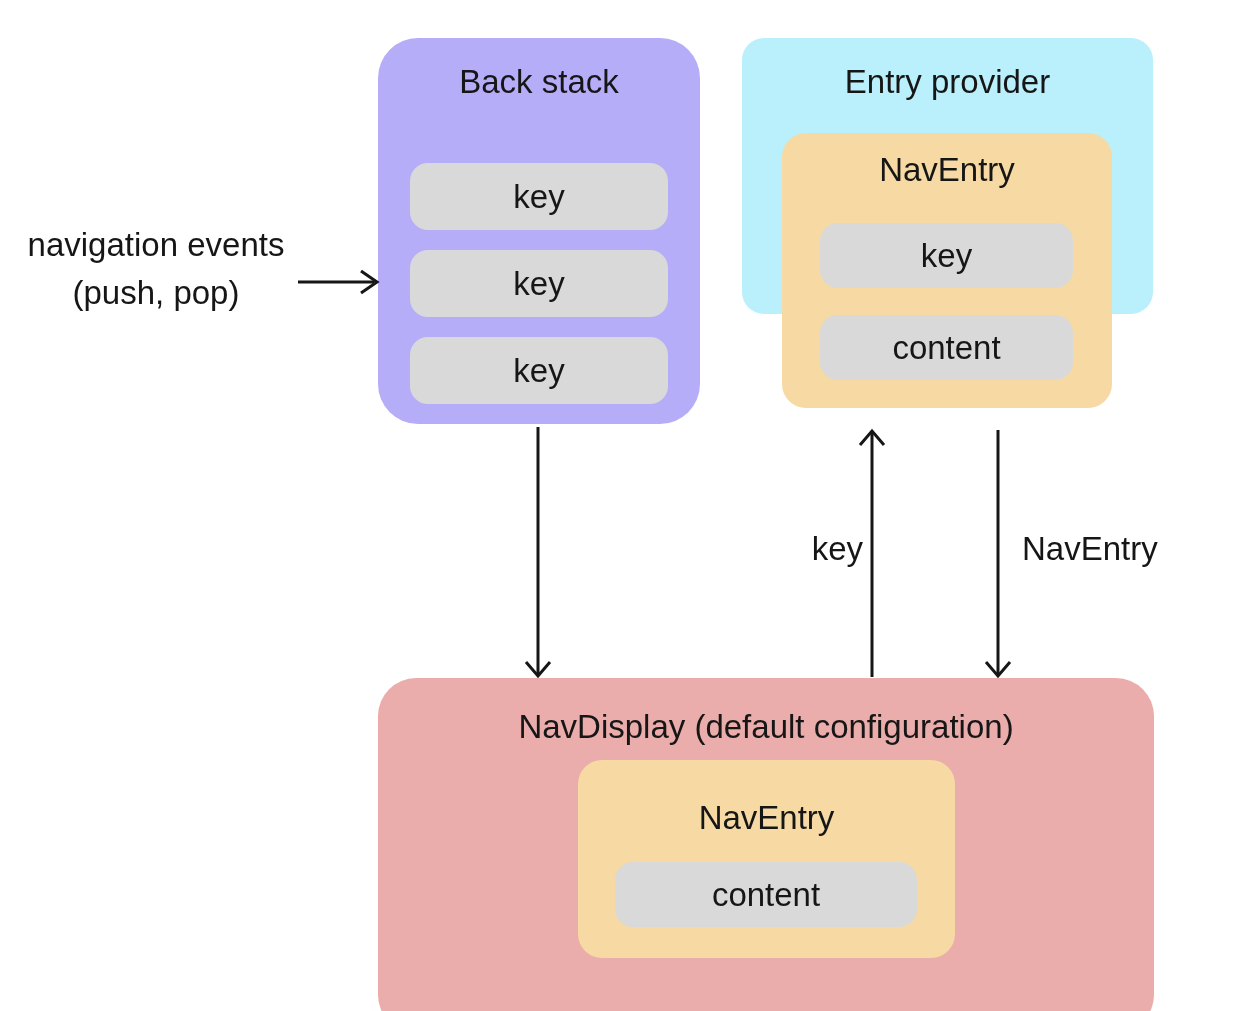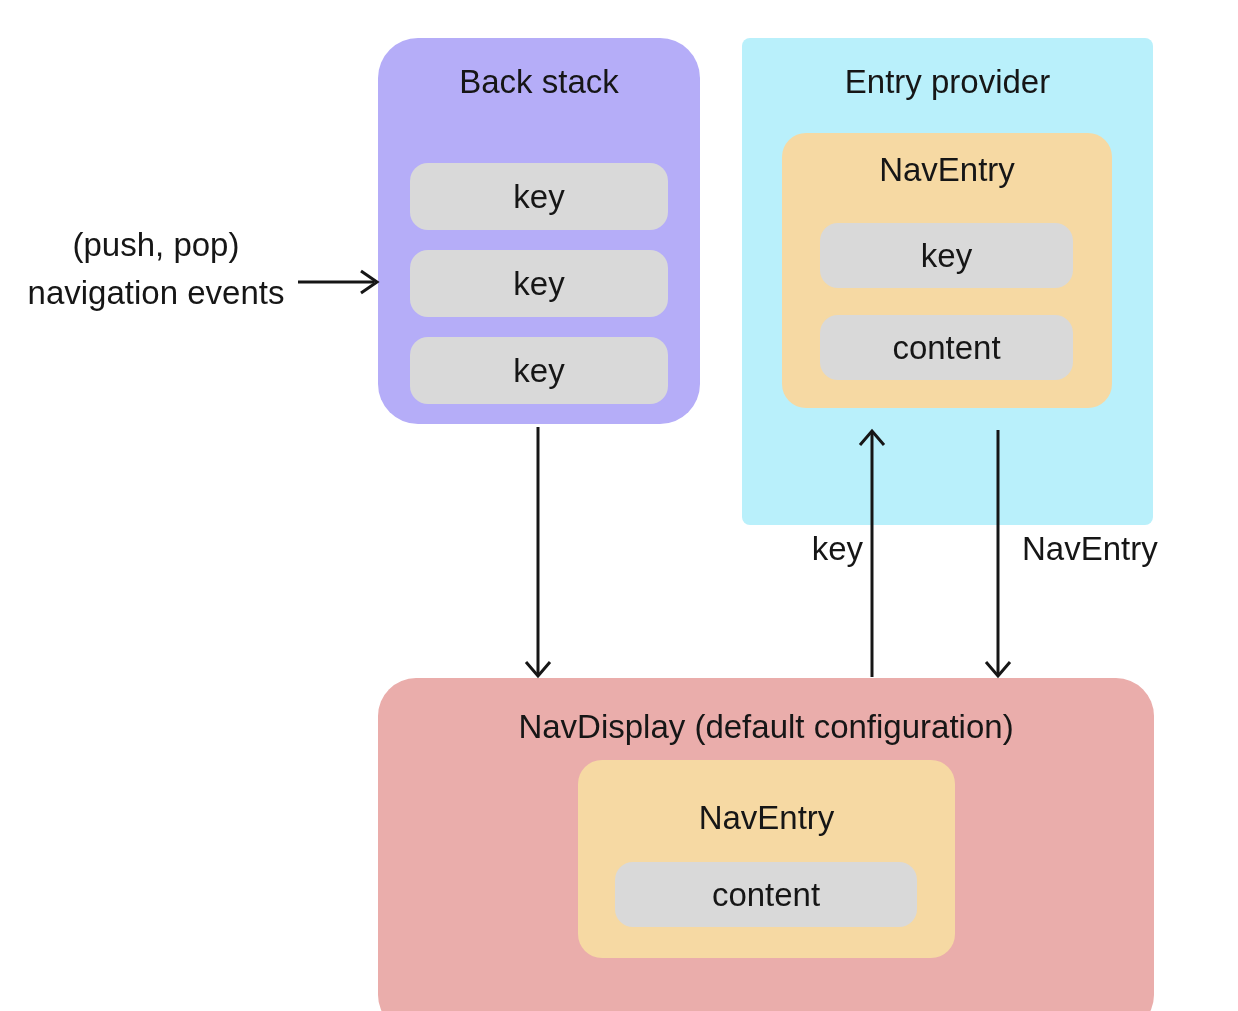--- a/index.html
+++ b/index.html
@@ -28,22 +28,22 @@
   .back-stack {
     left: 378px; top: 38px;
     width: 322px; height: 386px;
     border-radius: 40px;
     background: var(--back-stack-fill, #b5adf8);
   }
   .back-stack .box-title { margin-top: 24px; }
 
   .entry-provider {
     left: 742px; top: 38px;
-    width: 411px; height: 487px;
-    border-radius: 8px;
+    width: 411px; height: 276px;
+    border-radius: 22px;
     background: var(--entry-provider-fill, #b9f0fb);
   }
   .entry-provider .box-title { margin-top: 24px; }
 
   .ep-naventry {
     left: 40px; top: 95px;
     width: 330px; height: 275px;
     border-radius: 24px;
     background: var(--nav-entry-fill, #f6d9a3);
   }
@@ -117,22 +117,22 @@
     stroke-linecap: butt;
     stroke-linejoin: miter;
   }
 </style>
 </head>
 <body>
 
 <div class="canvas">
 
   <div class="float-label nav-events">
+    <div>navigation events</div>
     <div>(push, pop)</div>
-    <div>navigation events</div>
   </div>
 
   <div class="box back-stack">
     <div class="box-title">Back stack</div>
     <div class="pill bs-key bs-key-1">key</div>
     <div class="pill bs-key bs-key-2">key</div>
     <div class="pill bs-key bs-key-3">key</div>
   </div>
 
   <div class="box entry-provider">

